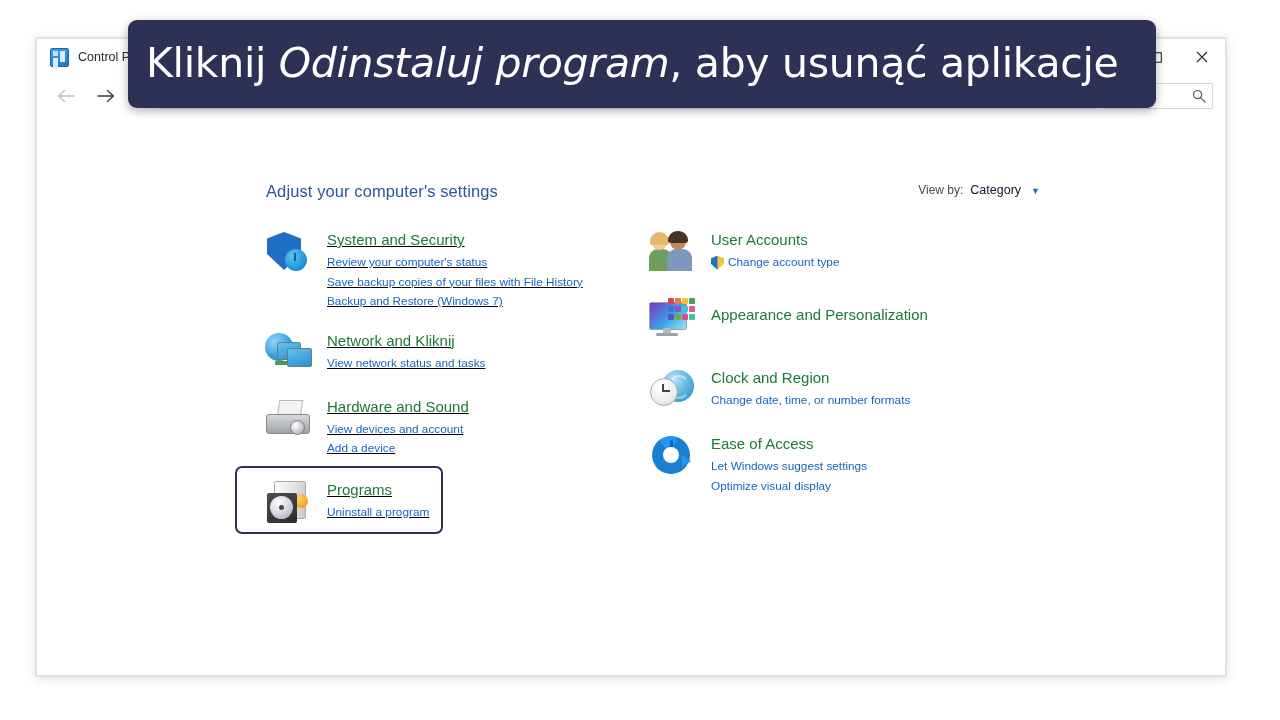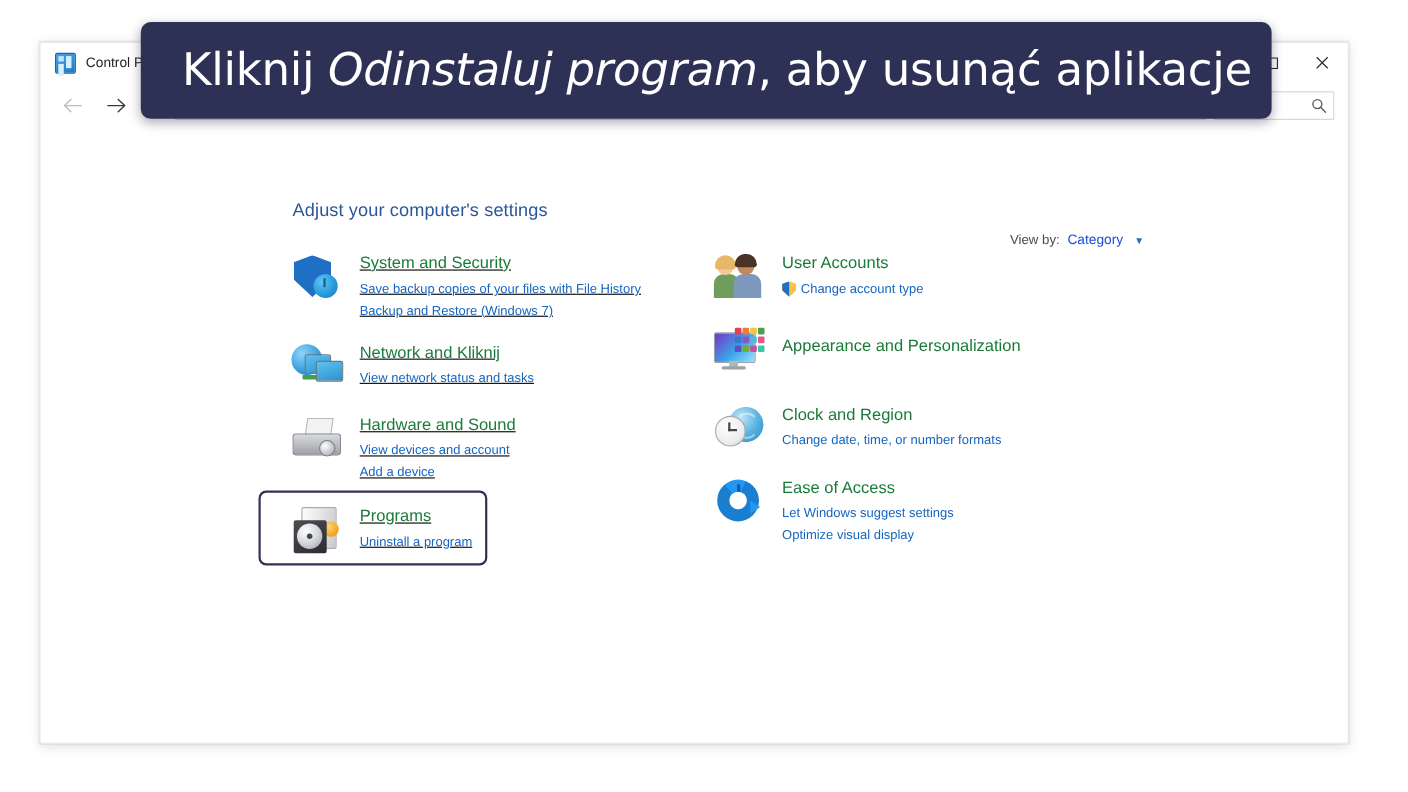--- a/index.html
+++ b/index.html
@@ -77,21 +77,21 @@
     overflow:hidden;
   }
   #page-head{
     position:absolute;left:229px;top:65px;
     font-size:16.5px;color:#2b5797;letter-spacing:.1px;
   }
   #viewby{
     position:absolute;right:185px;top:66px;display:flex;align-items:baseline;gap:7px;
     font-size:12px;color:#4a4a4a;
   }
-  #viewby .val{color:#1d4ed8;font-size:12.5px;margin-top:28px;}
+  #viewby .val{color:#0f172a;font-size:12.5px;}
   #viewby .caret{color:#1a6fc4;font-size:9px;margin-left:3px;}
   .col{position:absolute;top:112px;}
   #col-left{left:228px;width:350px;text-decoration:underline;}
   #col-right{left:612px;width:340px;}
   .cat{
     display:flex;align-items:flex-start;margin-bottom:18px;position:relative;
   }
   .cat-icon{width:48px;height:48px;flex:0 0 auto;margin-right:14px;position:relative;}
   .cat-body{padding-top:1px;}
   .cat-title{
@@ -253,21 +253,21 @@
   }
   .mini-shield b{
     position:absolute;left:0;top:0;width:6.5px;height:14px;
     background:#1f6fc4;clip-path:polygon(100% 0,100% 100%,0 58%,0 17%);
   }
   
   #banner{
     position:absolute;left:128px;top:20px;width:1028px;height:88px;
     background:#2e3156;border-radius:9px;
     box-shadow:0 3px 10px rgba(25,27,48,.35);
-    display:flex;align-items:center;justify-content:flex-end;
+    display:flex;align-items:center;justify-content:flex-start;
     box-sizing:border-box;padding:0 18px;
   }
   #banner-text{
     color:#ffffff;font-size:41px;line-height:1.1;white-space:nowrap;
     font-family:"DejaVu Sans","Liberation Sans",sans-serif;
     letter-spacing:-.3px;
   }
   #banner-text em{font-style:italic;}
 </style>
 </head>
@@ -335,20 +335,21 @@
 
       <div class="cat">
         <div class="cat-icon">
           <div class="ic-shield">
               <div class="sh"></div>
               <div class="disc"></div>
             </div>
         </div>
         <div class="cat-body">
           <div class="cat-title">System and Security</div>
+          <div class="cat-link">Review your computer's status</div>
           <div class="cat-link">Save backup copies of your files with File History</div>
           <div class="cat-link">Backup and Restore (Windows 7)</div>
         </div>
       </div>
 
       <div class="cat">
         <div class="cat-icon">
           <div class="ic-net">
             <div class="globe"></div>
               <div class="base"></div>

